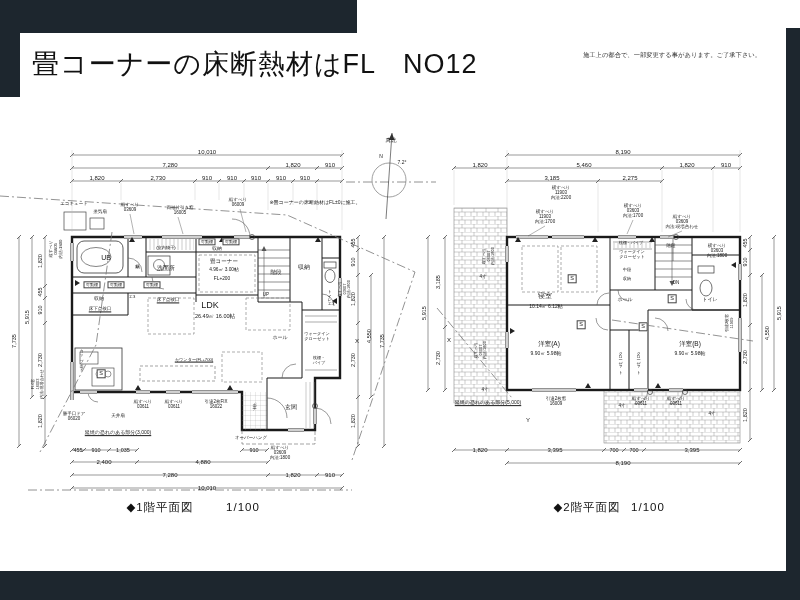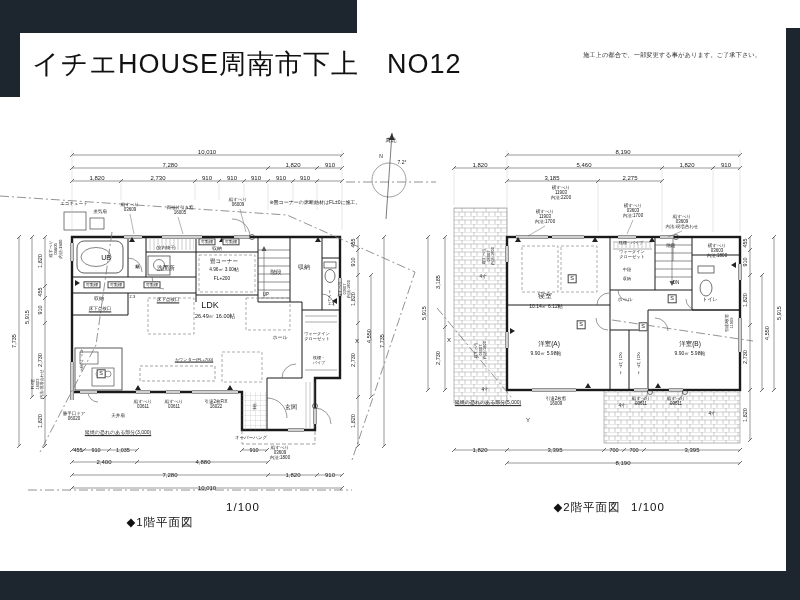--- a/index.html
+++ b/index.html
@@ -27,21 +27,21 @@
 </head>
 <body>
 
 <div id="sheet">
 
   <div class="bar" id="bar-top"></div>
   <div class="bar" id="bar-left"></div>
   <div class="bar" id="bar-right"></div>
   <div class="bar" id="bar-bottom"></div>
 
-  <div class="title">イチエHOUSE周南市下上　NO12</div>
+  <div class="title">畳コーナーの床断熱材はFL　NO12</div>
   <div class="note">施工上の都合で、一部変更する事があります。ご了承下さい。</div>
 
   <svg id="drawing" width="800" height="600" viewBox="0 0 800 600">
     <defs>
       <pattern id="brick" width="12" height="8" patternUnits="userSpaceOnUse">
         <path d="M0,0H12M0,4H12M6,0V4M3,4V8M9,4V8" stroke="#9a9a9a" stroke-width="0.5" fill="none"></path>
       </pattern>
       <pattern id="grid" width="5" height="5" patternUnits="userSpaceOnUse">
         <path d="M5,0H0V5" stroke="#999" stroke-width="0.4" fill="none"></path>
       </pattern>
@@ -392,18 +392,18 @@
         <span class="lbl box" style="left: 643px; top: 327px; font-size: 5.5px;">S</span>
         <span class="lbl" style="left: 449px; top: 340px; font-size: 6px;">X</span>
         <span class="lbl" style="left: 528px; top: 420px; font-size: 6px;">Y</span>
       </div>
   </div>
 
   <span class="northlbl" style="left:391px;top:140px;font-size:5.5px;">真北</span>
   <span class="northlbl" style="left:381px;top:156px;font-size:5px;">N</span>
   <span class="northlbl" style="left:402px;top:162px;font-size:5px;">7.2°</span>
 
-  <span class="caption" style="left:160px;top:522px;">◆1階平面図</span>
+  <span class="caption" style="left:160px;top:507px;">◆1階平面図</span>
   <span class="caption" style="left:243px;top:507px;">1/100</span>
   <span class="caption" style="left:587px;top:507px;">◆2階平面図</span>
   <span class="caption" style="left:648px;top:507px;">1/100</span>
 
 </div>
 
 </body></html>

